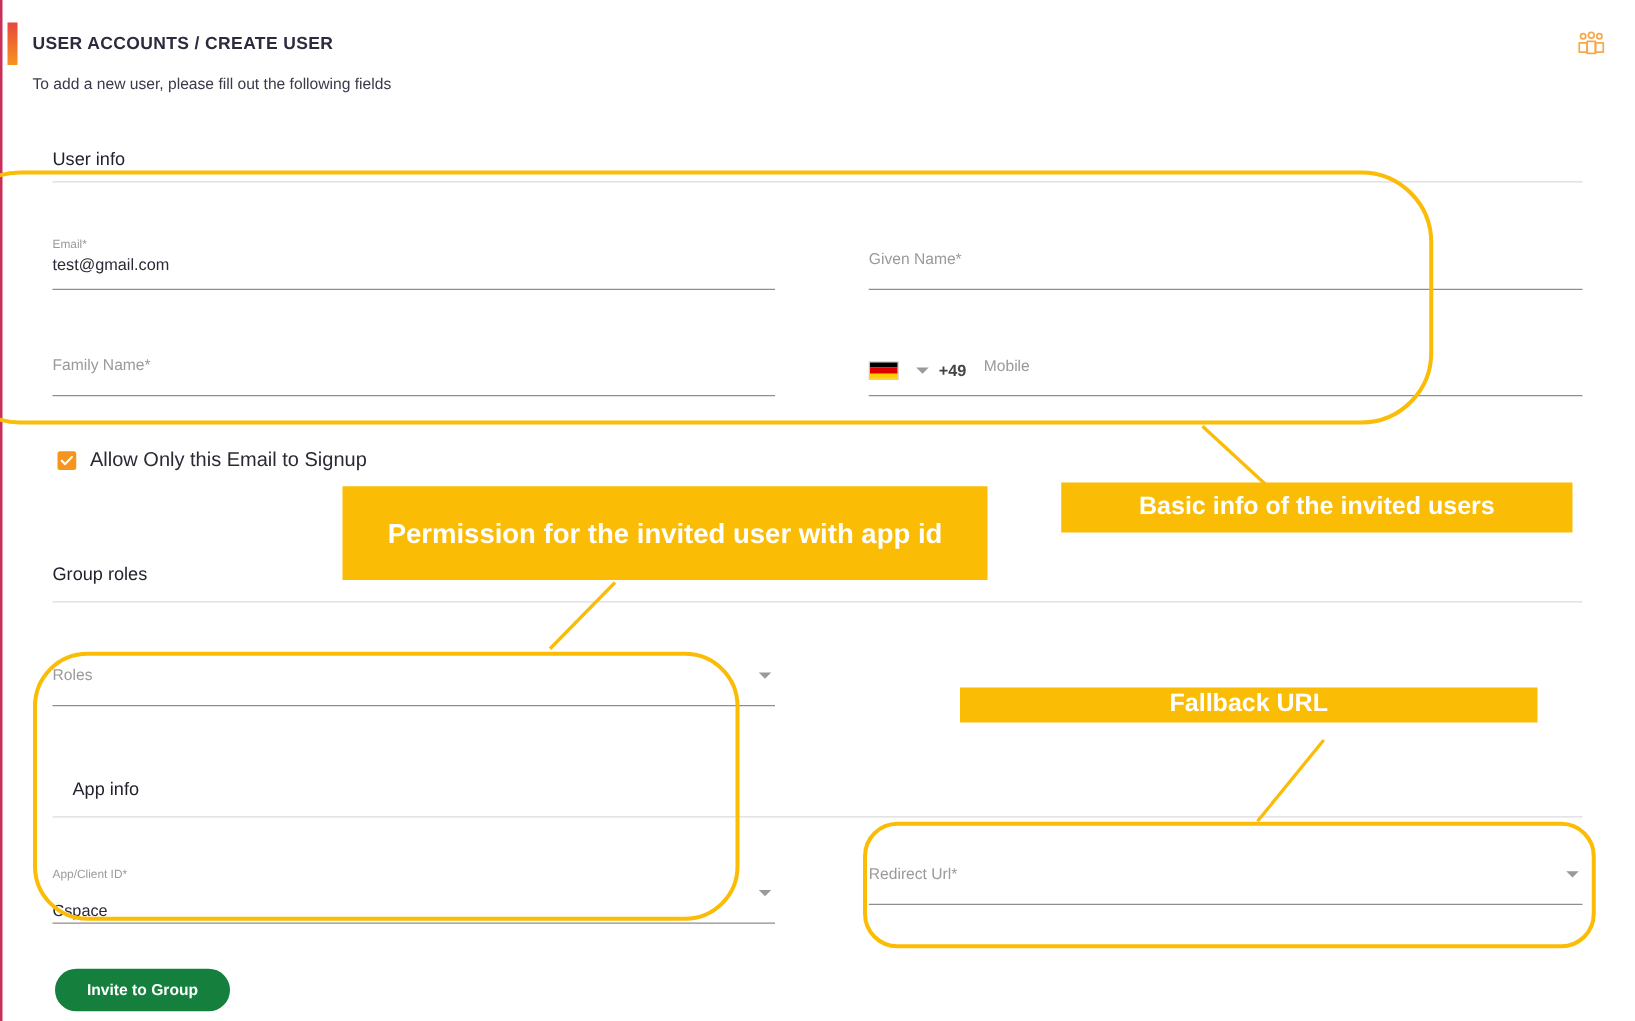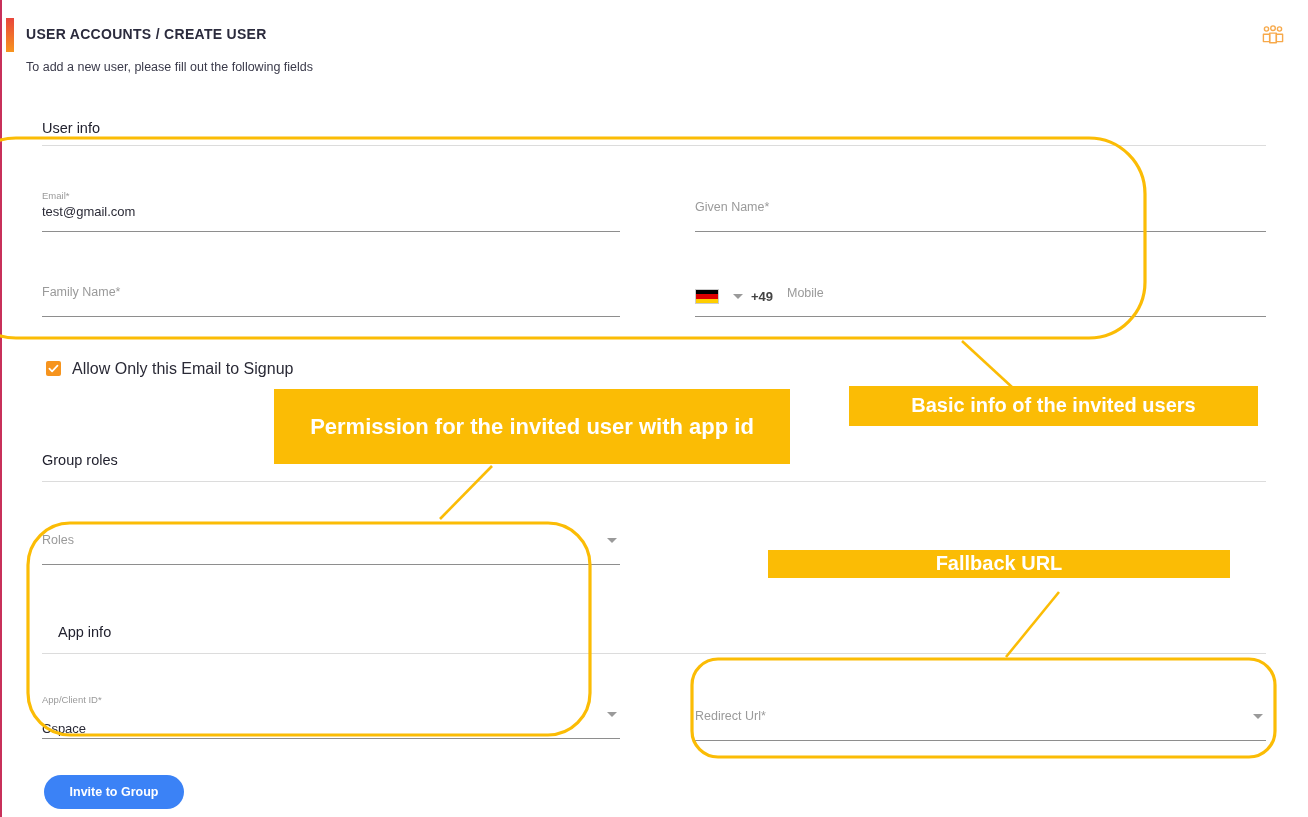--- a/index.html
+++ b/index.html
@@ -78,21 +78,21 @@
   #allow-email-checkbox svg{ display:block; }
   #allow-email-label{
     position:absolute; left:26px; top:0;
     font-size:16px; color:#2a2a36; white-space:nowrap;
   }
 
   
   #invite-button{
     position:absolute; left:44px; top:775px;
     width:140px; height:34px; border-radius:18px;
-    background:#3b82f6; border:none; color:#fff;
+    background:#15803d; border:none; color:#fff;
     font-family:"Liberation Sans", sans-serif;
     font-size:12.5px; font-weight:bold; cursor:pointer;
     display:flex; align-items:center; justify-content:center;
   }
 
   
   #annotation-layer{
     position:absolute; left:0; top:0; width:1308px; height:817px;
     pointer-events:none;
   }
@@ -181,21 +181,21 @@
 <div class="section-title" style="left:58px; top:624px;">App info</div>
 <div class="section-rule" style="left:42px; top:653px; width:1224px;"></div>
 
 <div class="field" style="left:42px; top:694px; width:578px; height:45px;">
   <div class="flabel" style="top:0;">App/Client ID*</div>
   <div class="fvalue" style="top:14px;margin-top:13px;">Cspace</div>
   <div class="caret" style="left:565px; top:18px;"></div>
   <div class="funder" style="width:578px;"></div>
 </div>
 
-<div class="field" style="left:695px; top:709px; width:571px; height:32px;">
+<div class="field" style="left:695px; top:692px; width:571px; height:32px;">
   <div class="fplace" style="top:0;">Redirect Url*</div>
   <div class="caret" style="left:558px; top:5px;"></div>
   <div class="funder" style="width:571px;"></div>
 </div>
 
 <button id="invite-button">Invite to Group</button>
 
 <svg id="annotation-layer" viewBox="0 0 1308 817" width="1308" height="817">
 
   <rect x="-40" y="138" width="1185" height="200" rx="56" ry="56" fill="none" stroke="#FBBC05" stroke-width="3.2"></rect>

